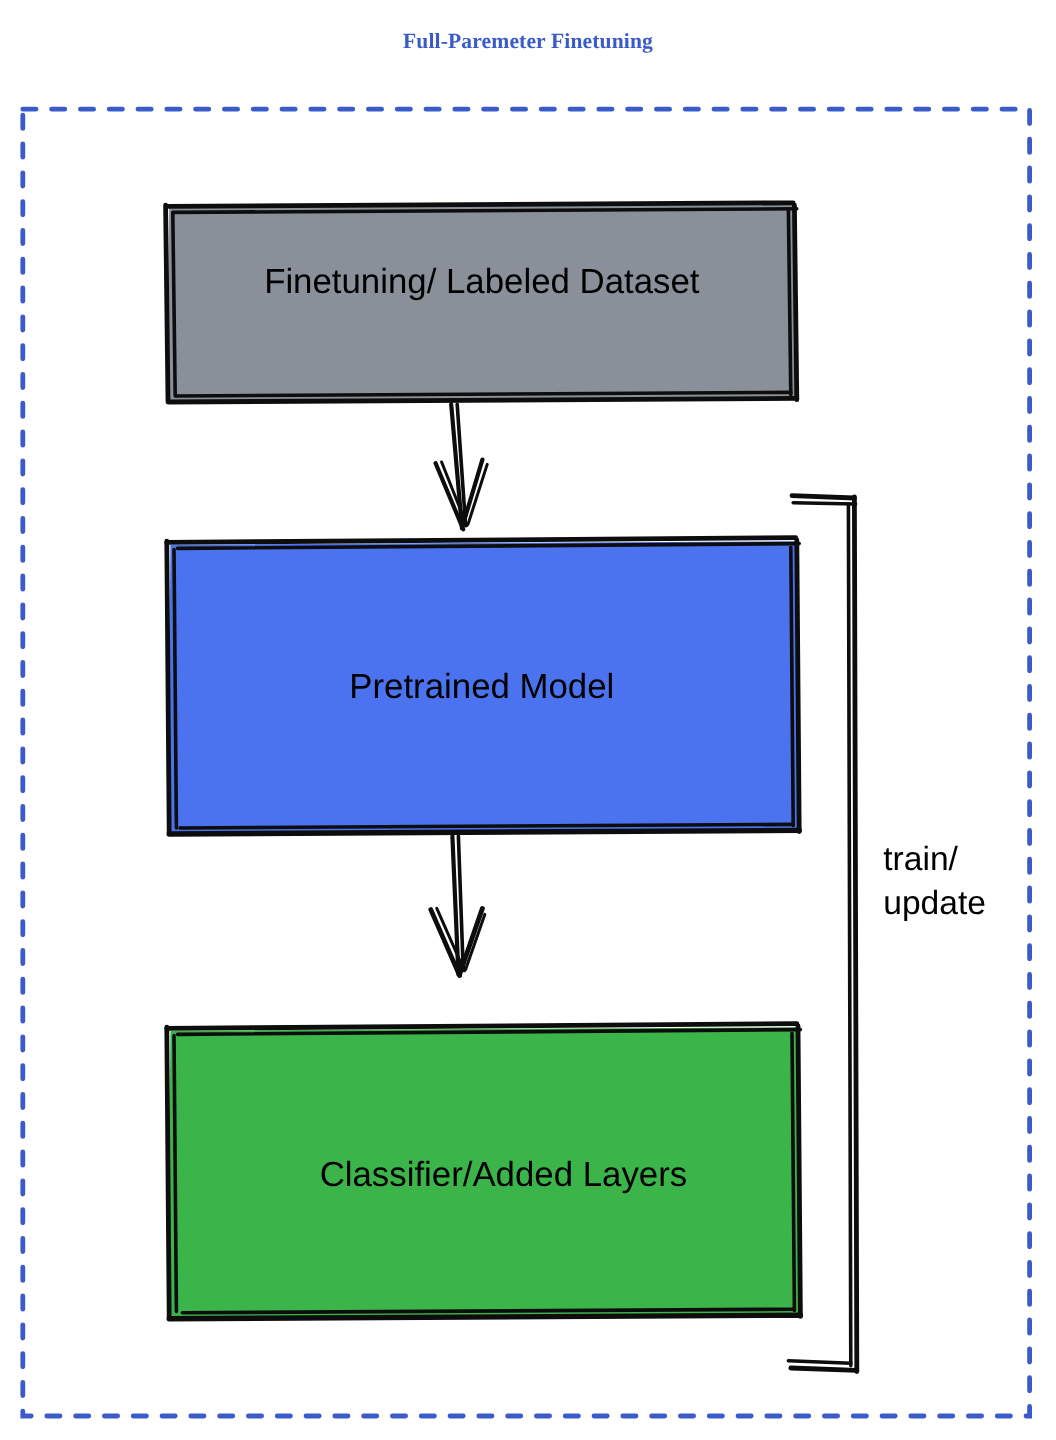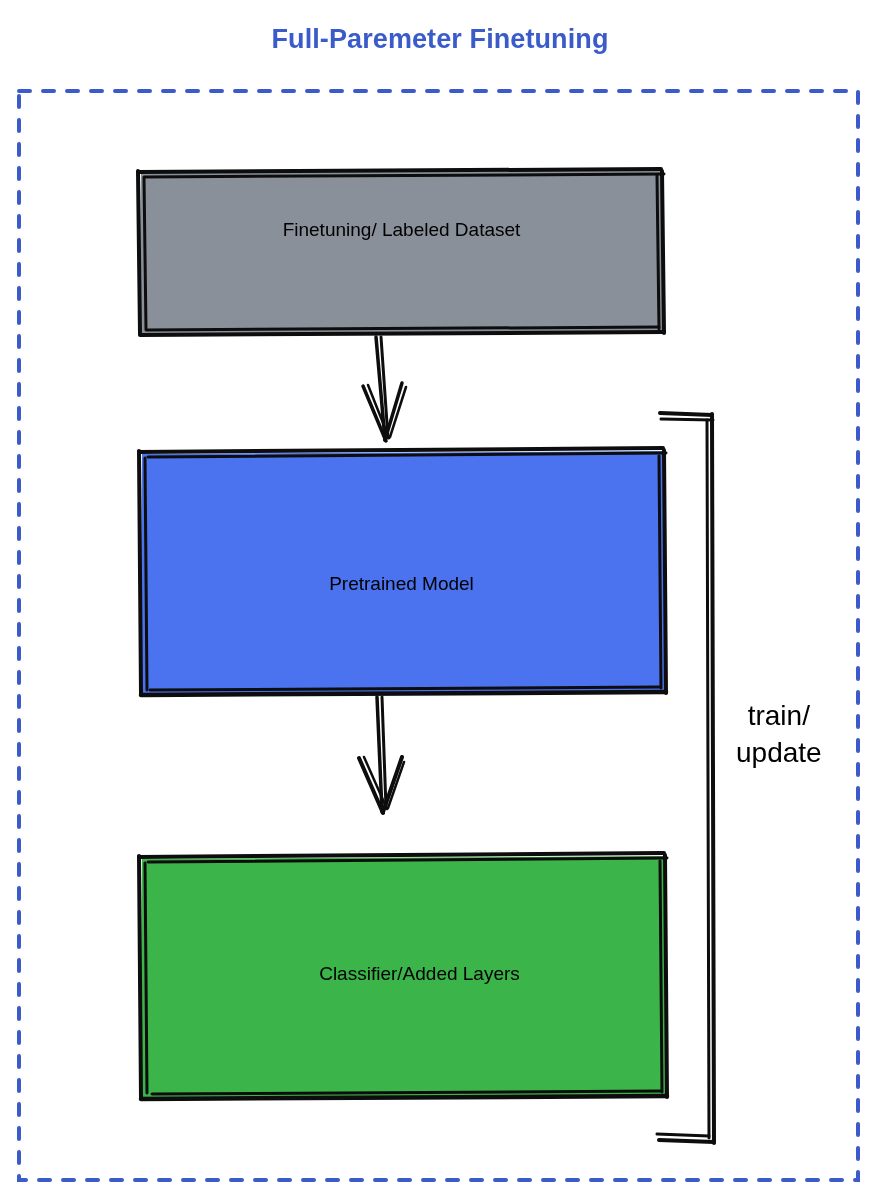--- a/index.html
+++ b/index.html
@@ -19,52 +19,52 @@
     left: 0; top: 0;
     width: 880px;
     height: 1200px;
   }
   .diagram-title {
     position: absolute;
     left: 0;
     top: 24px;
     width: 880px;
     text-align: center;
-    font-size: 27px;
+    font-size: 18px;
     font-weight: 700;
     color: #3a5bc9;
     letter-spacing: 0.1px;
-    font-family: Liberation Sans, sans-serif;
+    font-family: Liberation Serif, serif;
   }
   .node-label {
     position: absolute;
     font-family: "Liberation Sans", sans-serif;
-    font-size: 19px;
+    font-size: 29px;
     color: #000000;
     white-space: nowrap;
     text-align: center;
   }
   #label-dataset {
     left: 138px; top: 219px; width: 527px;
   }
   #label-pretrained {
-    left: 138px; top: 557px; width: 527px; margin-top: 16px;
+    left: 138px; top: 557px; width: 527px;
   }
   #label-classifier {
     left: 156px; top: 963px; width: 527px;
   }
   #label-train-update {
     position: absolute;
     left: 736px;
     top: 697px;
     font-family: "Liberation Sans", sans-serif;
     font-size: 28px;
     line-height: 37px;
     color: #000000;
-    text-align: center;
+    text-align: left;
     white-space: pre-line;
   }
 </style>
 </head>
 <body>
 
 <div class="diagram-title">Full-Paremeter Finetuning</div>
 
 <svg id="canvas" viewBox="0 0 880 1200" xmlns="http://www.w3.org/2000/svg">
 

